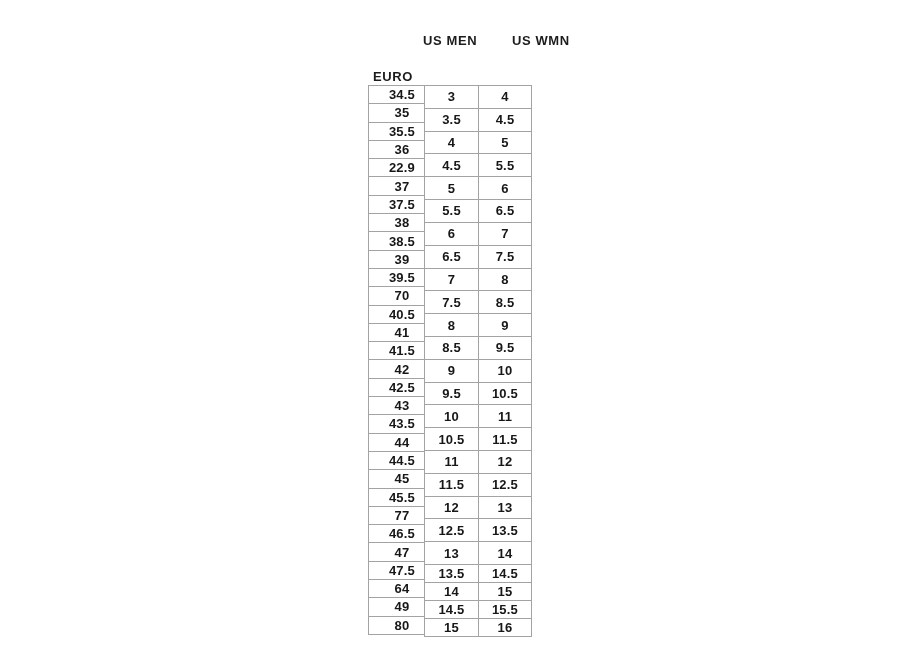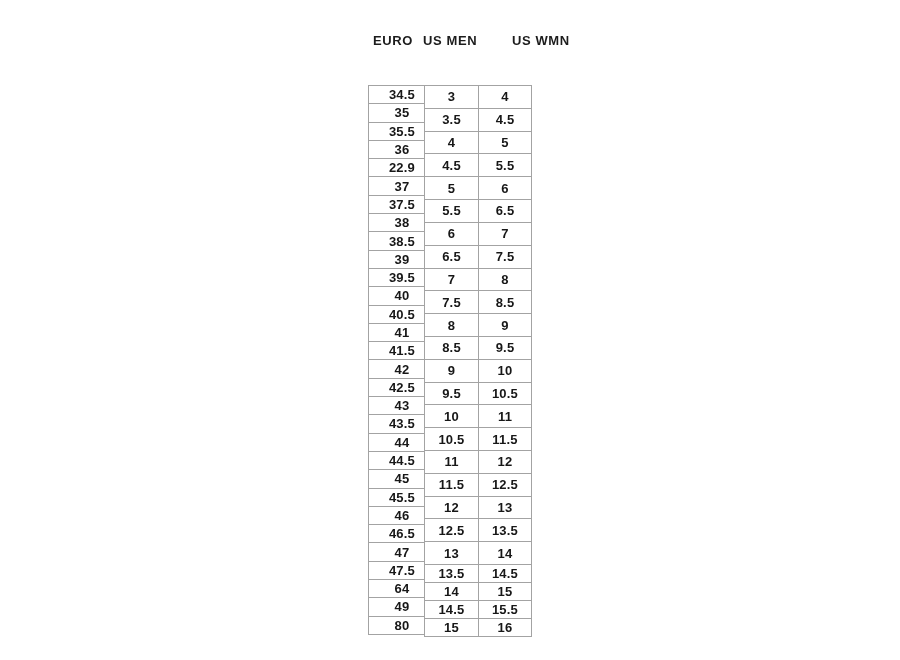--- a/index.html
+++ b/index.html
@@ -20,21 +20,21 @@
     height: 16px;
     width: 54px;
     text-align: center;
     font-size: 13px;
     font-weight: 700;
     letter-spacing: 0.6px;
     color: #1c1c1c;
     line-height: 16px;
     white-space: nowrap;
   }
-  #hdr-euro { left: 366px; }
+  #hdr-euro { left: 366px; margin-top: 36px; }
   #hdr-usmen { left: 423px; }
   #hdr-uswmn { left: 477px; margin-left: 35px; }
 
   .size-table {
     position: absolute;
     top: 85px;
     box-sizing: border-box;
     border: 1px solid #a3a3a3;
     display: flex;
     flex-direction: column;
@@ -112,21 +112,21 @@
       <div class="trow">
         <div class="cell">38.5</div>
       </div>
       <div class="trow">
         <div class="cell">39</div>
       </div>
       <div class="trow">
         <div class="cell">39.5</div>
       </div>
       <div class="trow">
-        <div class="cell">40</div>
+        <div class="cell">70</div>
       </div>
       <div class="trow">
         <div class="cell">40.5</div>
       </div>
       <div class="trow">
         <div class="cell">41</div>
       </div>
       <div class="trow">
         <div class="cell">41.5</div>
       </div>
@@ -148,21 +148,21 @@
       <div class="trow">
         <div class="cell">44.5</div>
       </div>
       <div class="trow">
         <div class="cell">45</div>
       </div>
       <div class="trow">
         <div class="cell">45.5</div>
       </div>
       <div class="trow">
-        <div class="cell">46</div>
+        <div class="cell">77</div>
       </div>
       <div class="trow">
         <div class="cell">46.5</div>
       </div>
       <div class="trow">
         <div class="cell">47</div>
       </div>
       <div class="trow">
         <div class="cell">47.5</div>
       </div>

